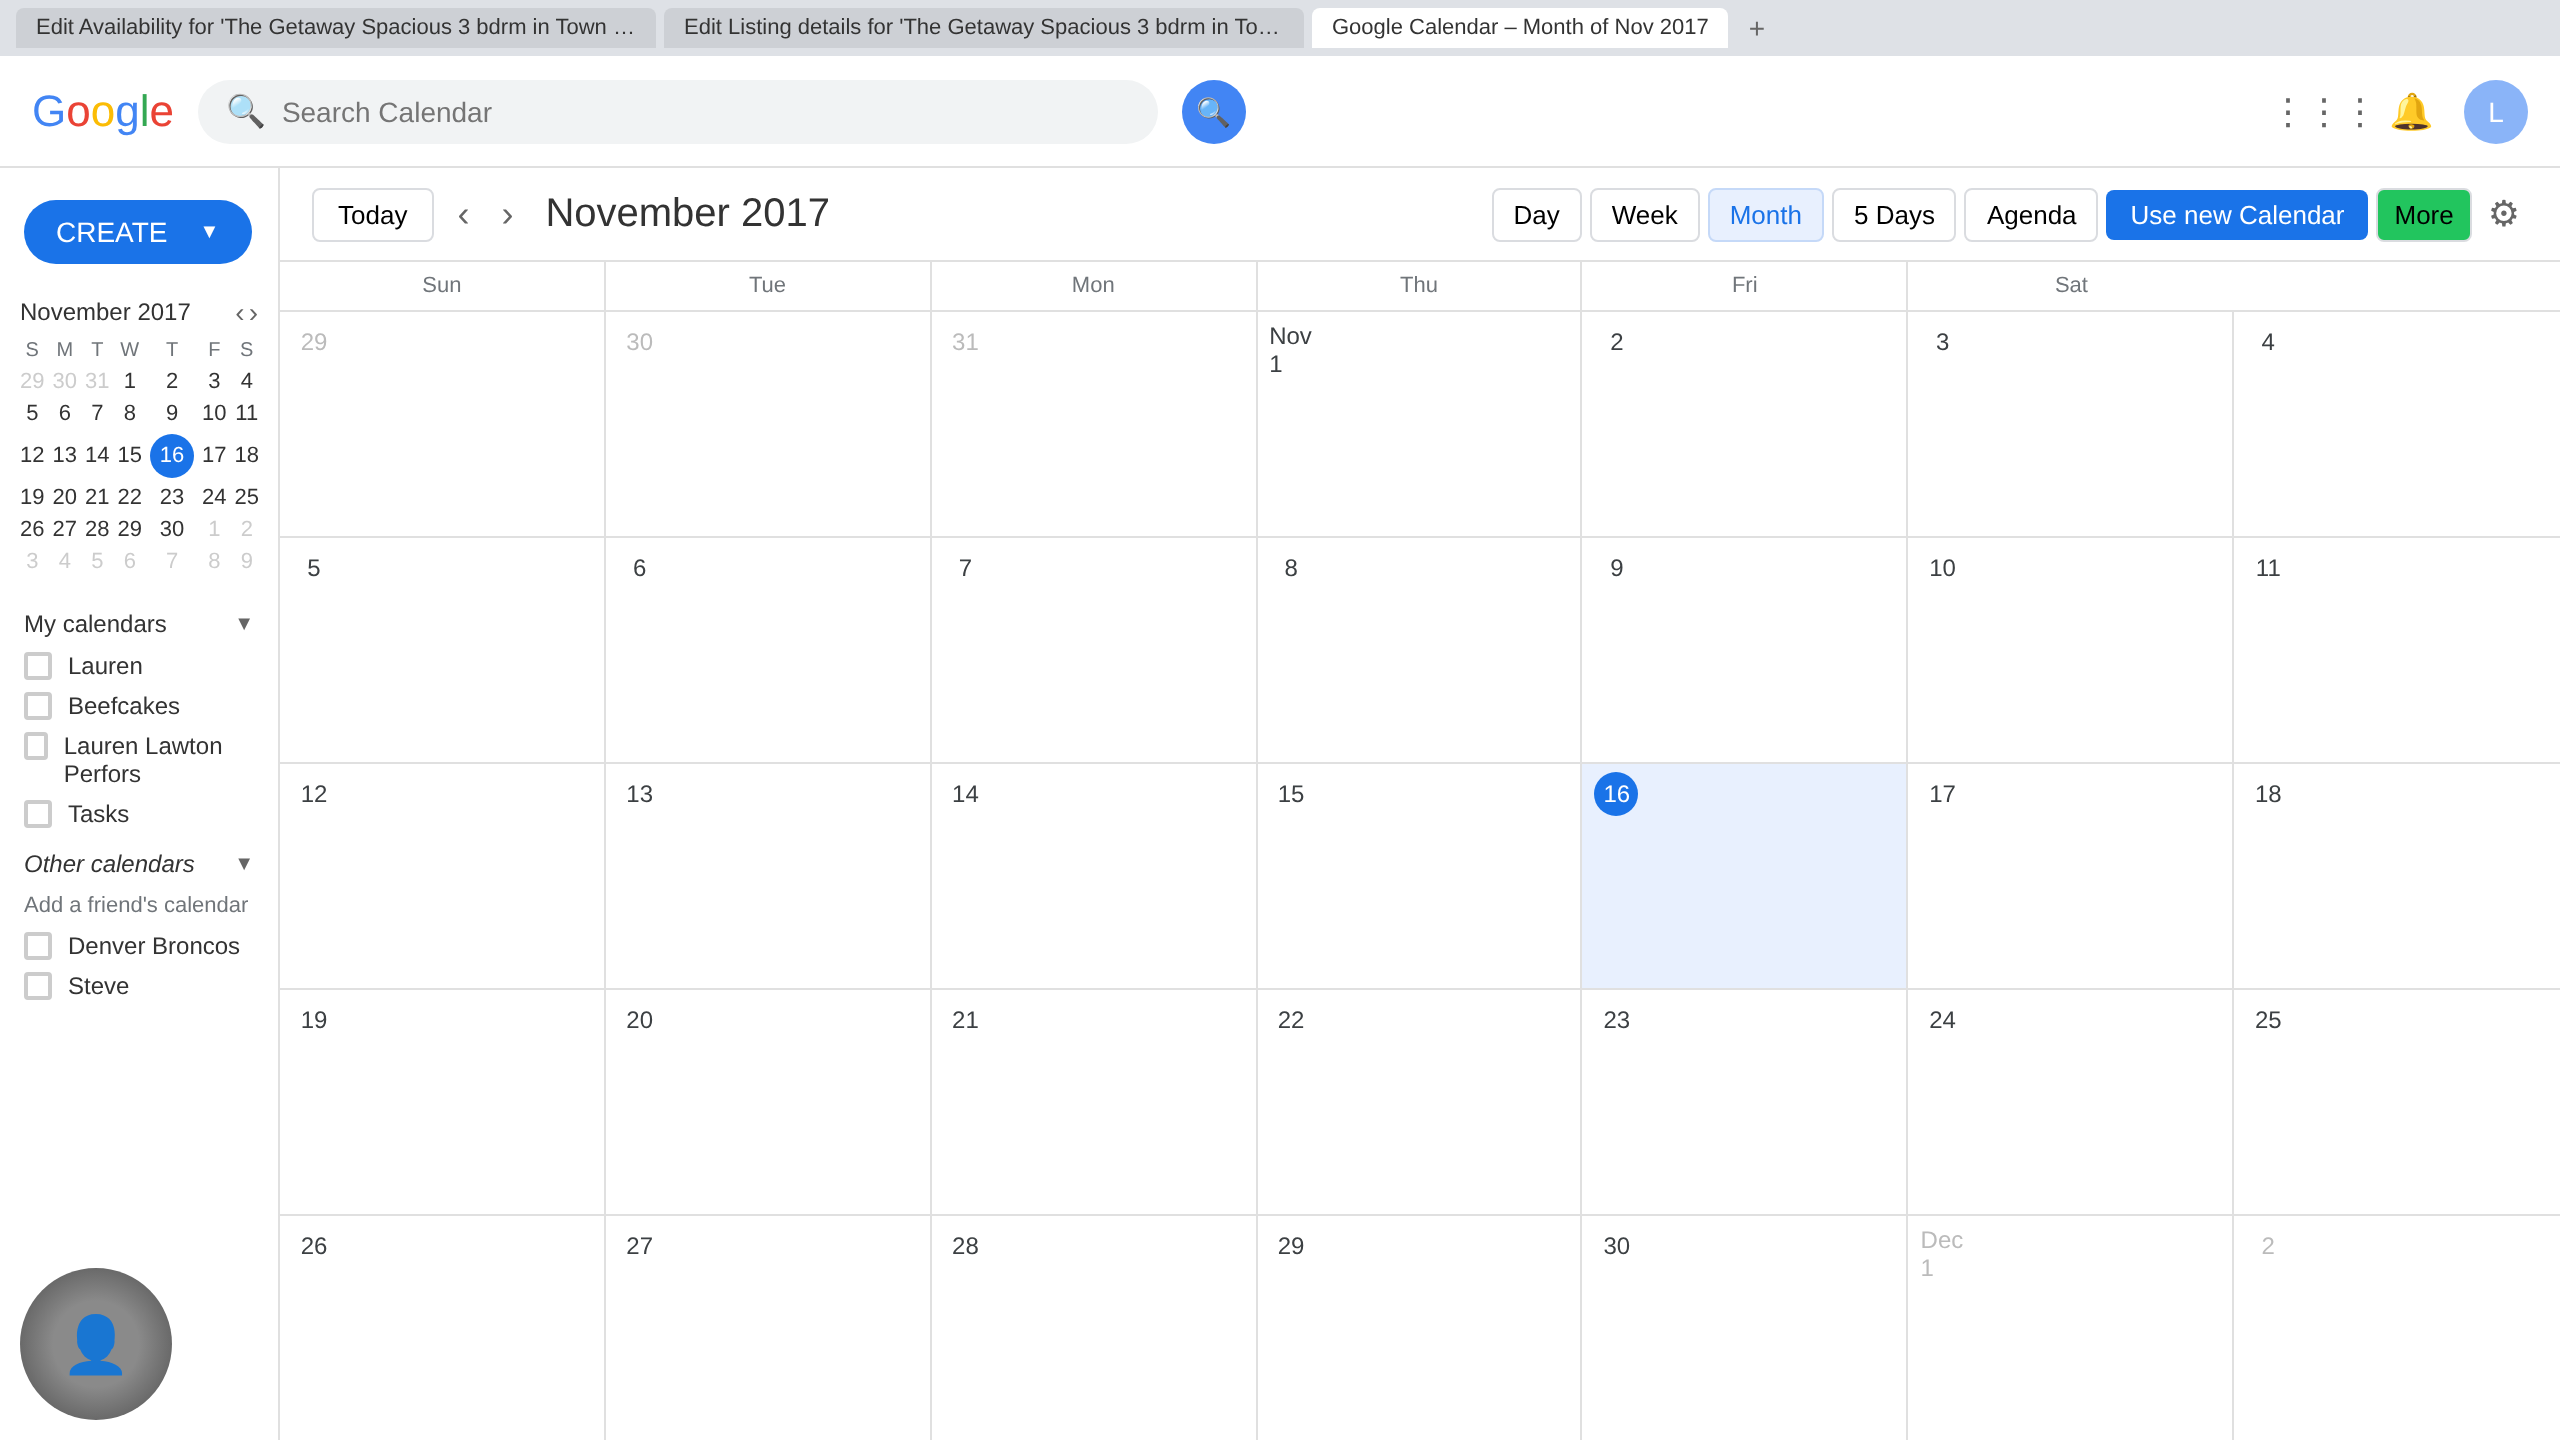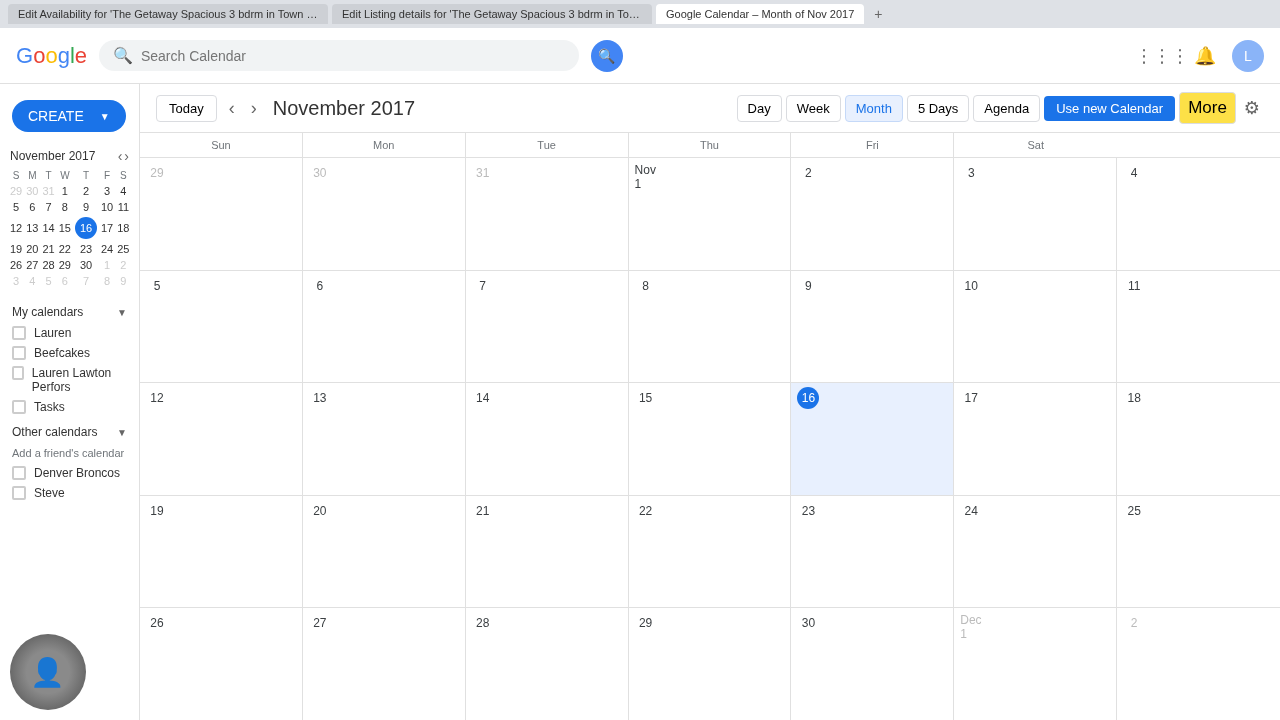--- a/index.html
+++ b/index.html
@@ -243,22 +243,22 @@
       border: none;
       border-radius: 4px;
       padding: 5px 12px;
       font-size: 13px;
       cursor: pointer;
     }
     .more-btn {
       border: 1px solid #dadce0;
       border-radius: 4px;
       padding: 5px 8px;
-      font-size: 17px;
-      background: #fde047;
+      font-size: 13px;
+      background: #22c55e;
       cursor: pointer;
       text-align: right;
     }
     .settings-btn {
       background: none;
       border: none;
       font-size: 18px;
       cursor: pointer;
       color: #666;
       padding: 4px;
@@ -497,21 +497,21 @@
           <span>Lauren Lawton Perfors</span>
         </div>
         <div class="cal-item">
           <div class="cal-checkbox"></div>
           <span>Tasks</span>
         </div>
       </div>
 
     
     <div class="section-header">
-      <span style="font-size:12px;font-weight:500;">Other calendars</span>
+      <span style="font-size:12px;font-weight:500;font-style:italic;">Other calendars</span>
       <span class="toggle-icon">▼</span>
     </div>
     <button class="add-friend">
       <span>Add a friend's calendar</span>
     </button>
     <div id="other-calendars-list">
         <div class="cal-item">
           <div class="cal-checkbox"></div>
           <span>Denver Broncos</span>
         </div>
@@ -539,22 +539,22 @@
         <button class="more-btn">More</button>
         <button class="settings-btn">
           <span>⚙</span>
         </button>
       </div>
     </div>
 
     <div class="cal-grid">
       <div class="day-headers" id="day-headers-row">
           <div class="day-header">Sun</div>
+          <div class="day-header">Tue</div>
           <div class="day-header">Mon</div>
-          <div class="day-header">Tue</div>
           <div class="day-header">Thu</div>
           <div class="day-header">Fri</div>
           <div class="day-header">Sat</div>
         </div>
       <div class="weeks-container" id="weeks-container">
           <div class="week-row">
             <div class="day-cell other-month"><div class="day-num">29</div></div>
             <div class="day-cell other-month"><div class="day-num">30</div></div>
             <div class="day-cell other-month"><div class="day-num">31</div></div>
             <div class="day-cell"><div class="day-num">Nov 1</div></div>

